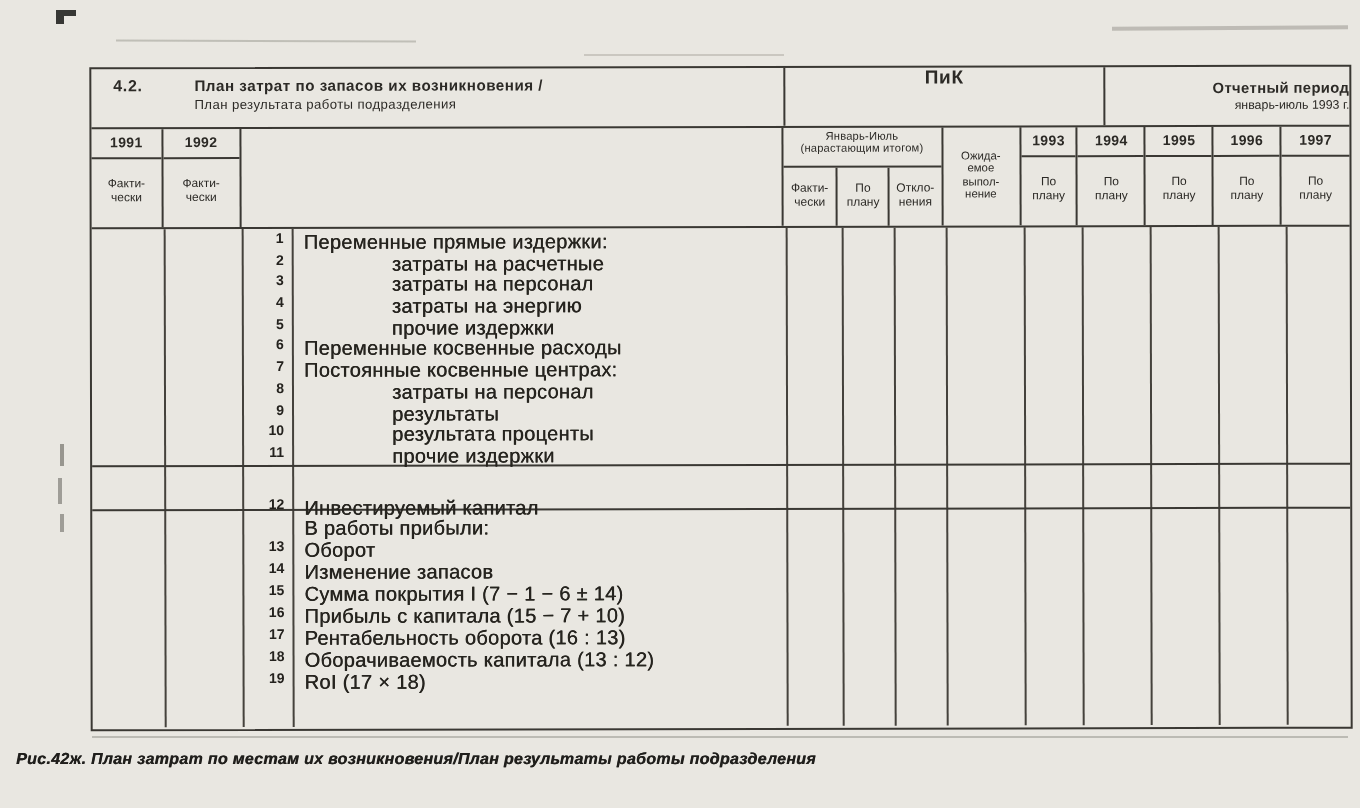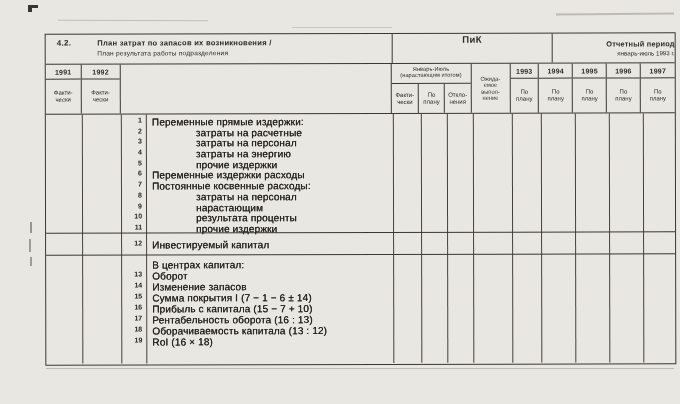--- a/index.html
+++ b/index.html
@@ -57,21 +57,21 @@
   .hl { position:absolute; left:0; right:0; height:1.2px; background:#3a3833; }
 
   .sec1 { position:absolute; left:0; right:0; top:1px; }
   .row { position:relative; height:10.7px; }
   .row-l { position:relative; height:11px; }
   .num { position:absolute; left:75px; width:21px; text-align:right; font-size:7px; font-weight:bold; color:#24221e; top:1px; }
   .txt { position:absolute; left:106px; font-size:10px; top:1px; letter-spacing:.15px; color:#26241f; text-shadow:.2px 0 0 #26241f; }
   .txt.ind { left:150px; }
 
   .caprow { position:absolute; left:0; right:0; top:118px; height:22px; }
-  .caprow .num, .caprow .txt { top:7px; }
+  .caprow .num, .caprow .txt { top:17px; }
 
   .sec2 { position:absolute; left:0; right:0; top:140px; padding-top:4px; }
 
   .caption { position:absolute; left:8px; top:375px; font-size:8px; font-weight:bold; font-style:italic; letter-spacing:.15px; color:#201f1c; text-shadow:.2px 0 0 #201f1c; }
 </style>
 </head>
 <body>
 
 <div class="page">
 
@@ -190,53 +190,53 @@
         <div class="row">
             <span class="num">4</span>
             <span class="txt ind">затраты на энергию</span>
           </div>
         <div class="row">
             <span class="num">5</span>
             <span class="txt ind">прочие издержки</span>
           </div>
         <div class="row">
             <span class="num">6</span>
-            <span class="txt">Переменные издержки расходы</span>
+            <span class="txt">Переменные косвенные расходы</span>
           </div>
         <div class="row">
             <span class="num">7</span>
-            <span class="txt">Постоянные косвенные расходы:</span>
+            <span class="txt">Постоянные косвенные центрах:</span>
           </div>
         <div class="row">
             <span class="num">8</span>
             <span class="txt ind">затраты на персонал</span>
           </div>
         <div class="row">
             <span class="num">9</span>
-            <span class="txt ind">нарастающим</span>
+            <span class="txt ind">результаты</span>
           </div>
         <div class="row">
             <span class="num">10</span>
             <span class="txt ind">результата проценты</span>
           </div>
         <div class="row">
             <span class="num">11</span>
             <span class="txt ind">прочие издержки</span>
           </div>
       </div>
 
       <div class="caprow">
         <span class="num">12</span>
         <span class="txt">Инвестируемый капитал</span>
       </div>
 
       <div class="sec2">
         <div class="row-l">
             <span class="num"></span>
-            <span class="txt">В центрах капитал:</span>
+            <span class="txt">В работы прибыли:</span>
           </div>
         <div class="row-l">
             <span class="num">13</span>
             <span class="txt">Оборот</span>
           </div>
         <div class="row-l">
             <span class="num">14</span>
             <span class="txt">Изменение запасов</span>
           </div>
         <div class="row-l">
@@ -250,19 +250,20 @@
         <div class="row-l">
             <span class="num">17</span>
             <span class="txt">Рентабельность оборота (16 : 13)</span>
           </div>
         <div class="row-l">
             <span class="num">18</span>
             <span class="txt">Оборачиваемость капитала (13 : 12)</span>
           </div>
         <div class="row-l">
             <span class="num">19</span>
-            <span class="txt">RoI (16 × 18)</span>
+            <span class="txt">RoI (17 × 18)</span>
           </div>
       </div>
     </div>
   </div>
 
+  <div class="caption">Рис.42ж. План затрат по местам их возникновения/План результаты работы подразделения</div>
 </div>
 
 </body></html>

